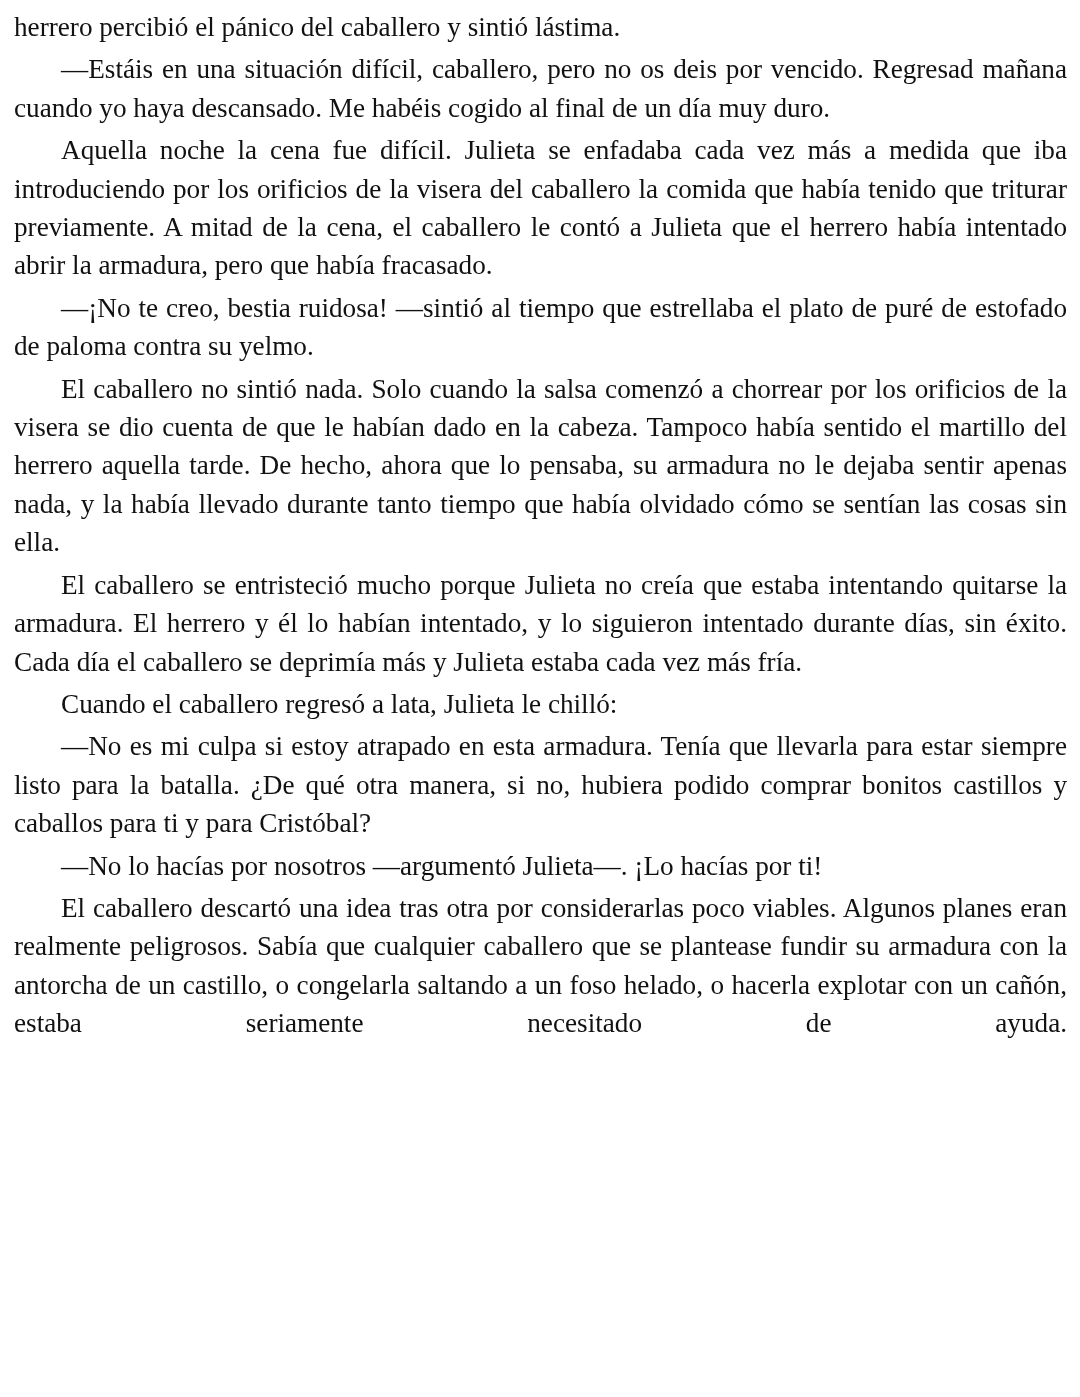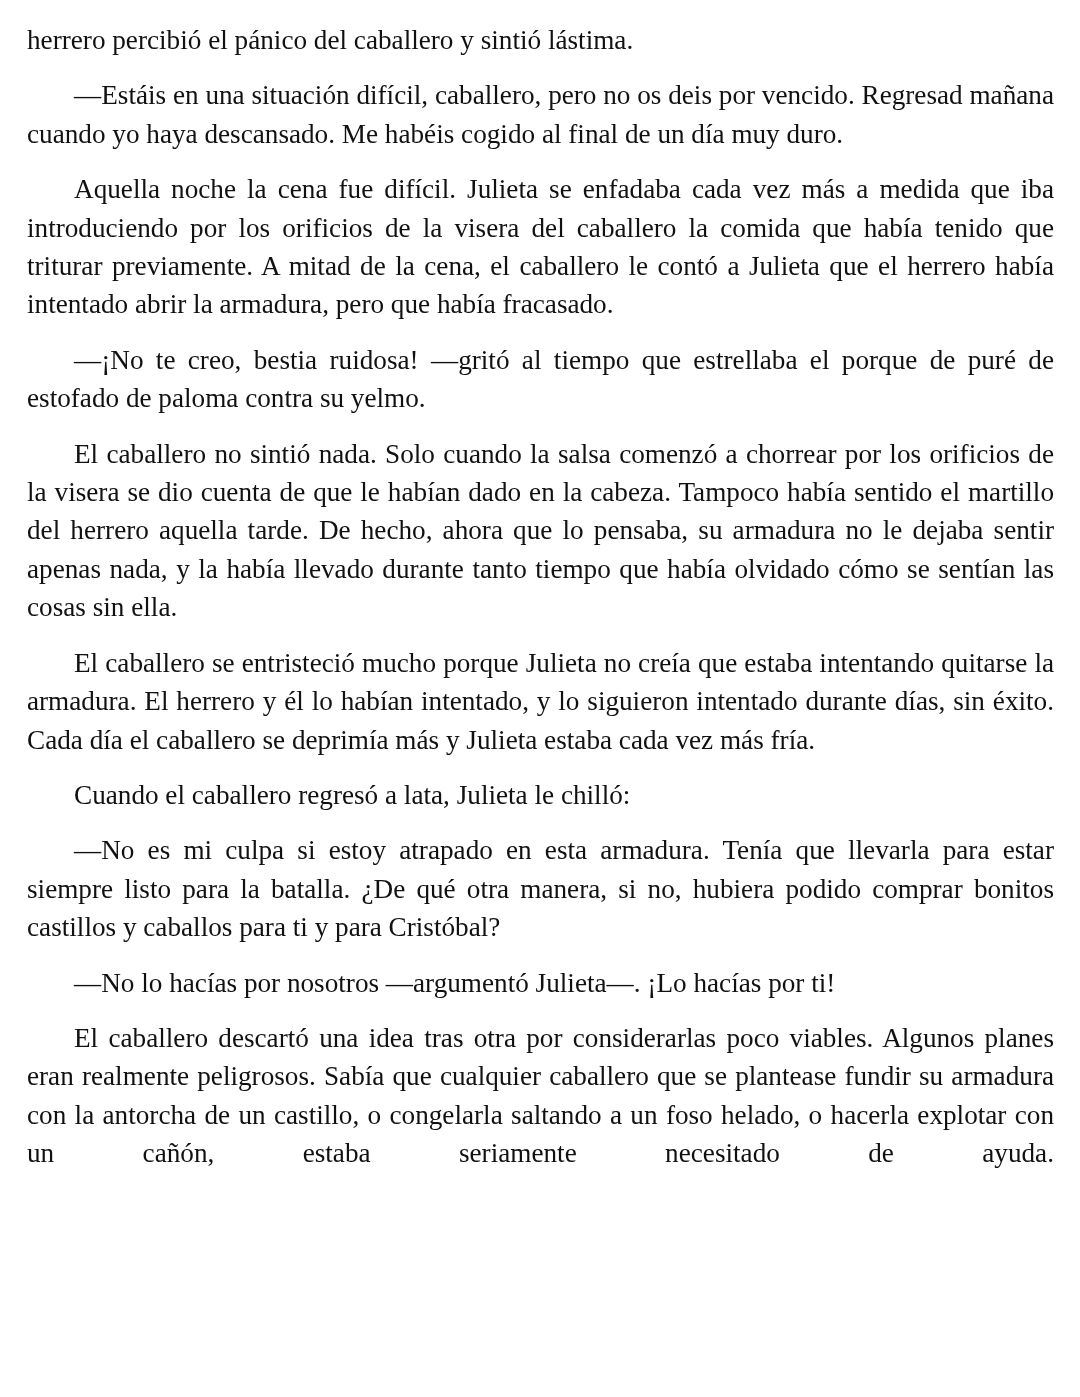--- a/index.html
+++ b/index.html
@@ -3,31 +3,31 @@
 <meta charset="utf-8">
 <style>
   html, body { margin: 0; padding: 0; background: #ffffff; }
   body { width: 1080px; height: 1397px; overflow: hidden; }
   .page {
     position: absolute; left: 10px; top: 4px; width: 1061px;
     font-family: "Liberation Serif", "DejaVu Serif", serif;
     font-size: 27.2px; line-height: 38.4px; color: #111111;
     text-align: justify; hyphens: none;
   }
-  .page p { margin: 17px; text-indent: 47px; }
+  .page p { margin: 4px; text-indent: 47px; }
   .page p.noindent { text-indent: 0; }
   .page p.continues { text-align-last: justify; }
 </style>
 </head>
 <body>
 
 <div class="page">
   <p class="noindent">herrero percibió el pánico del caballero y sintió lástima.</p>
   <p>—Estáis en una situación difícil, caballero, pero no os deis por vencido. Regresad mañana cuando yo haya descansado. Me habéis cogido al final de un día muy duro.</p>
   <p>Aquella noche la cena fue difícil. Julieta se enfadaba cada vez más a medida que iba introduciendo por los orificios de la visera del caballero la comida que había tenido que triturar previamente. A mitad de la cena, el caballero le contó a Julieta que el herrero había intentado abrir la armadura, pero que había fracasado.</p>
-  <p>—¡No te creo, bestia ruidosa! —gritó al tiempo que estrellaba el porque de puré de estofado de paloma contra su yelmo.</p>
+  <p>—¡No te creo, bestia ruidosa! —sintió al tiempo que estrellaba el plato de puré de estofado de paloma contra su yelmo.</p>
   <p>El caballero no sintió nada. Solo cuando la salsa comenzó a chorrear por los orificios de la visera se dio cuenta de que le habían dado en la cabeza. Tampoco había sentido el martillo del herrero aquella tarde. De hecho, ahora que lo pensaba, su armadura no le dejaba sentir apenas nada, y la había llevado durante tanto tiempo que había olvidado cómo se sentían las cosas sin ella.</p>
   <p>El caballero se entristeció mucho porque Julieta no creía que estaba intentando quitarse la armadura. El herrero y él lo habían intentado, y lo siguieron intentado durante días, sin éxito. Cada día el caballero se deprimía más y Julieta estaba cada vez más fría.</p>
   <p>Cuando el caballero regresó a lata, Julieta le chilló:</p>
   <p>—No es mi culpa si estoy atrapado en esta armadura. Tenía que llevarla para estar siempre listo para la batalla. ¿De qué otra manera, si no, hubiera podido comprar bonitos castillos y caballos para ti y para Cristóbal?</p>
   <p>—No lo hacías por nosotros —argumentó Julieta—. ¡Lo hacías por ti!</p>
   <p class="continues">El caballero descartó una idea tras otra por considerarlas poco viables. Algunos planes eran realmente peligrosos. Sabía que cualquier caballero que se plantease fundir su armadura con la antorcha de un castillo, o congelarla saltando a un foso helado, o hacerla explotar con un cañón, estaba seriamente necesitado de ayuda.</p>
 </div>
 
 </body></html>

